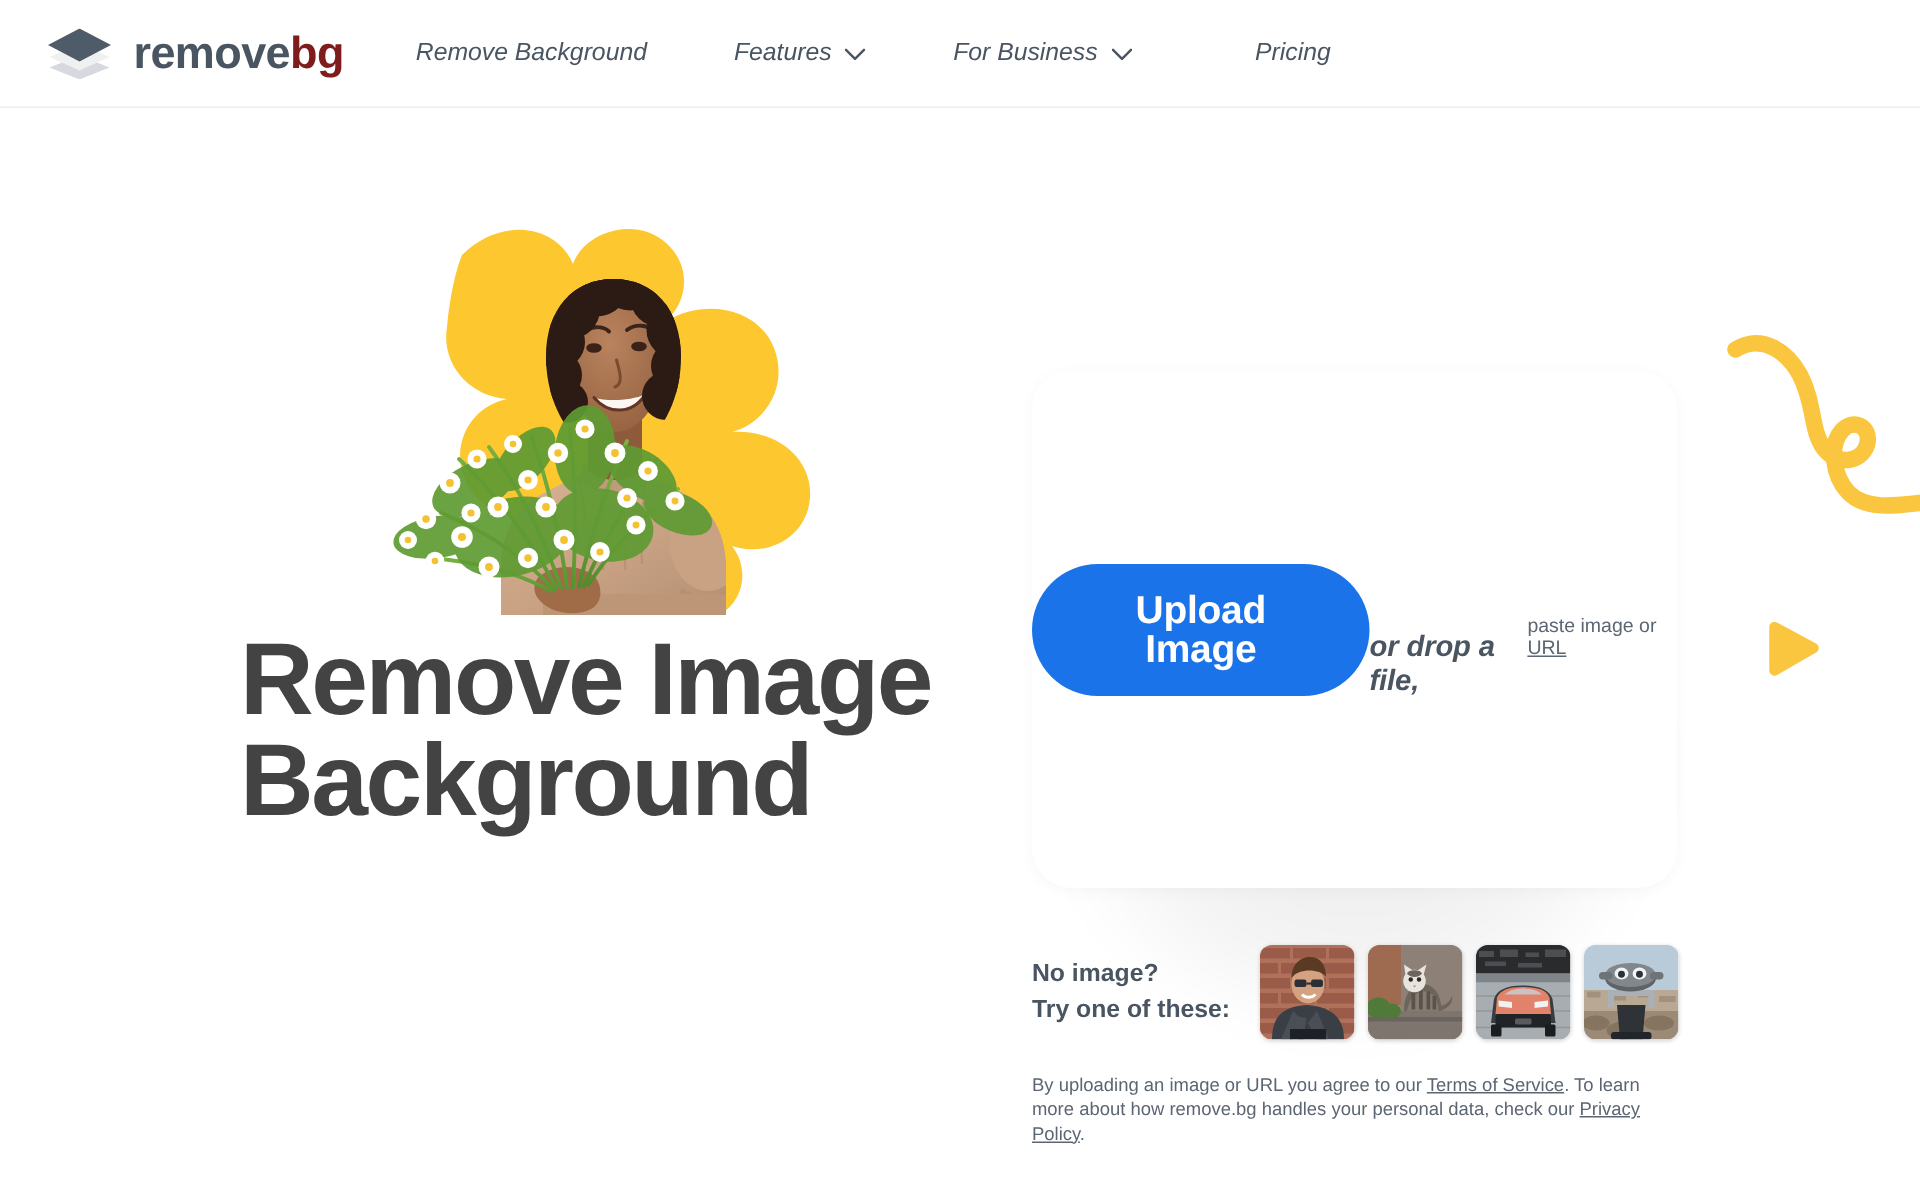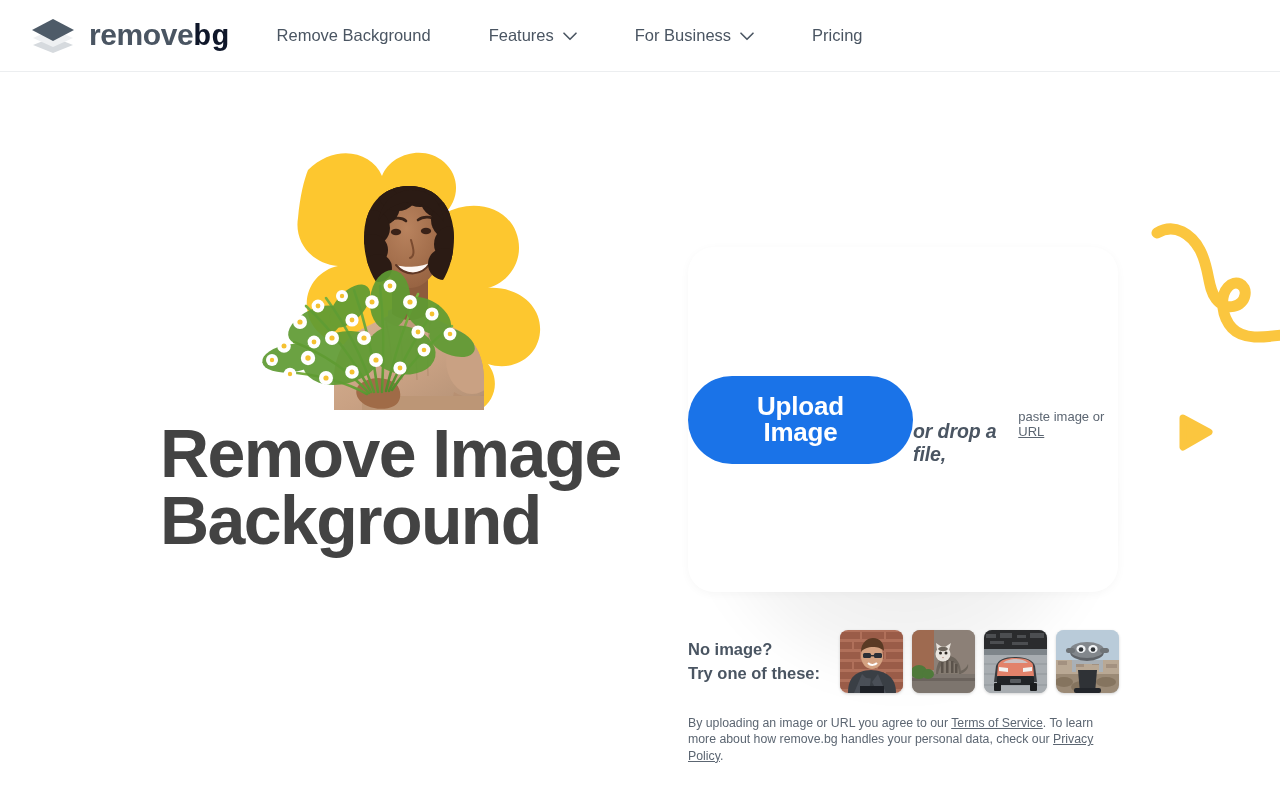--- a/index.html
+++ b/index.html
@@ -31,36 +31,37 @@
   }
   .logo-mark { width: 46px; height: 34px; display: block; flex: 0 0 auto; }
   .brand-word {
     font-size: 30px;
     font-weight: 700;
     letter-spacing: -0.4px;
     line-height: 1;
     white-space: nowrap;
   }
   .brand-word .w1 { color: #4a5562; }
-  .brand-word .w2 { color: #0f172a; font-family: Liberation Mono, monospace; }
+  .brand-word .w2 { color: #7f1d1d; }
 
   .nav { display: flex; align-items: center; }
   .nav-item {
     display: flex;
     align-items: center;
     gap: 9px;
     font-size: 16.5px;
     color: #4a5562;
     text-decoration: none;
     padding: 8px 0;
     margin-right: 58px;
     white-space: nowrap;
     cursor: pointer;
-  }
-  .nav-item:last-child { margin-right: 0; }
+    font-style: italic;
+  }
+  .nav-item:last-child { margin-right: 0; margin-left: 24px; }
   .chev { width: 14px; height: 9px; display: block; flex: 0 0 auto; margin-top: 2px;}
 
   .nav-right {
     margin-left: auto;
     display: flex;
     align-items: center;
     gap: 14px;
   }
   .login-link {
     font-size: 16.5px;

